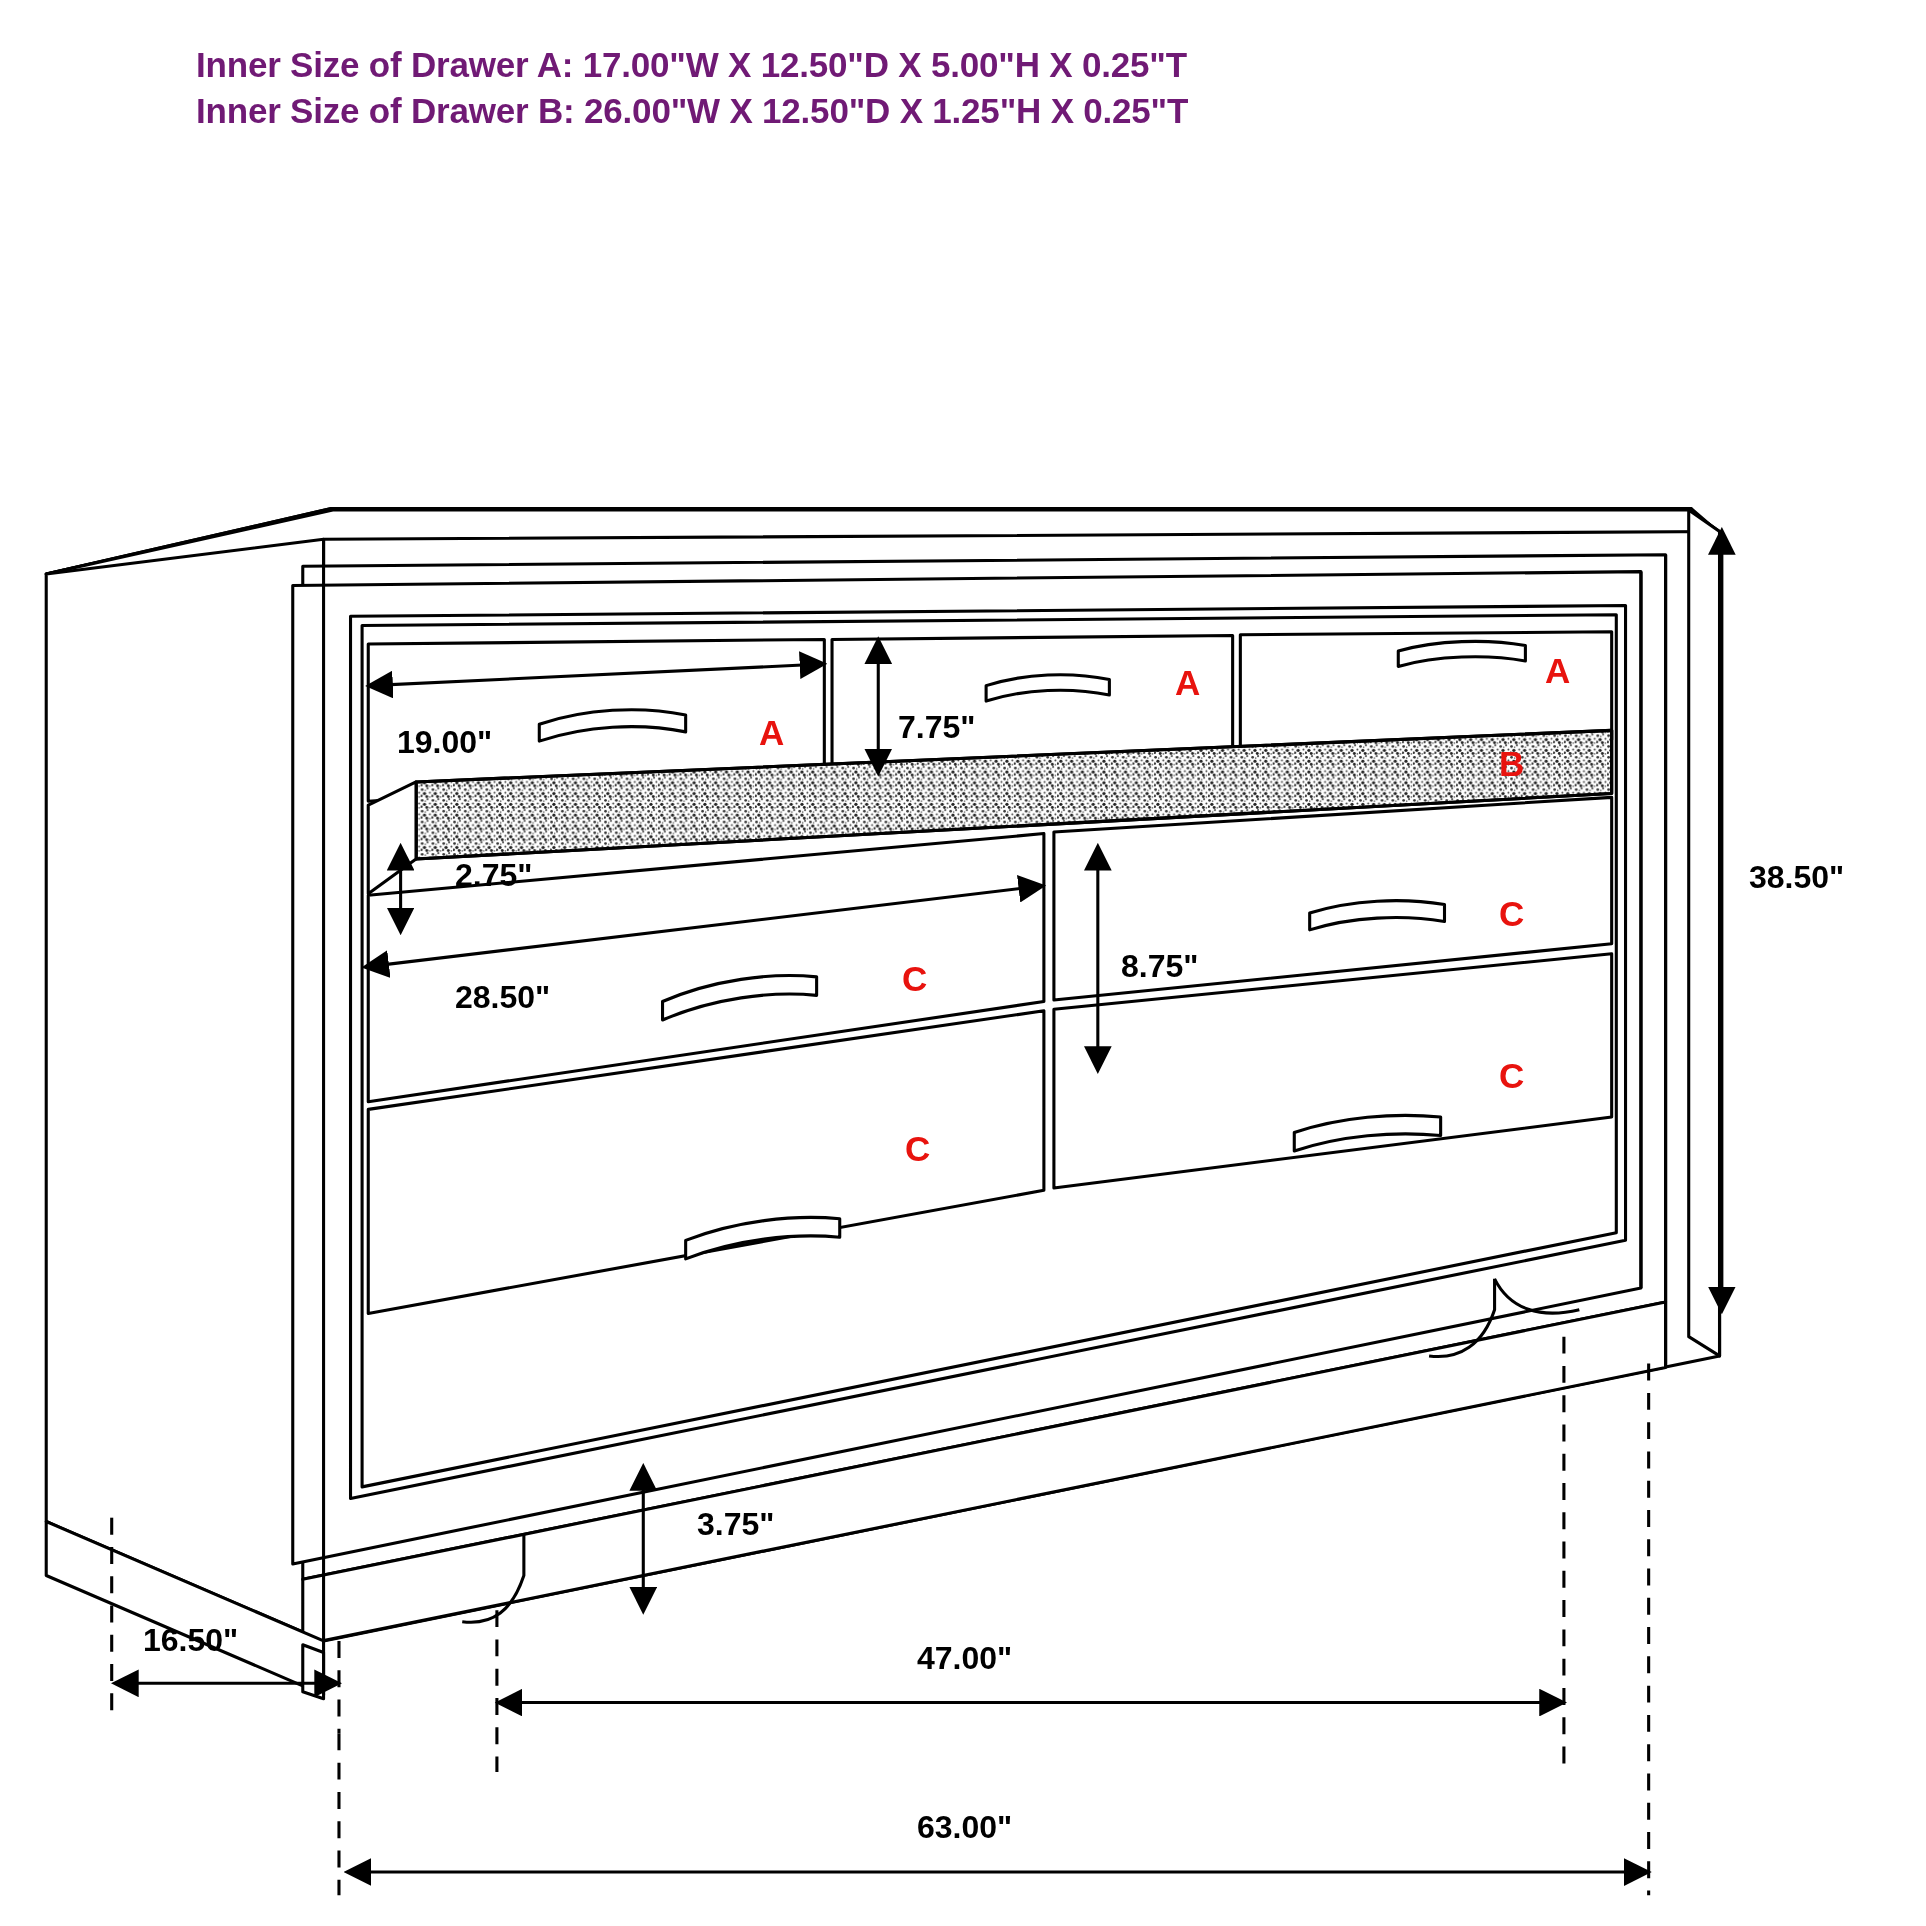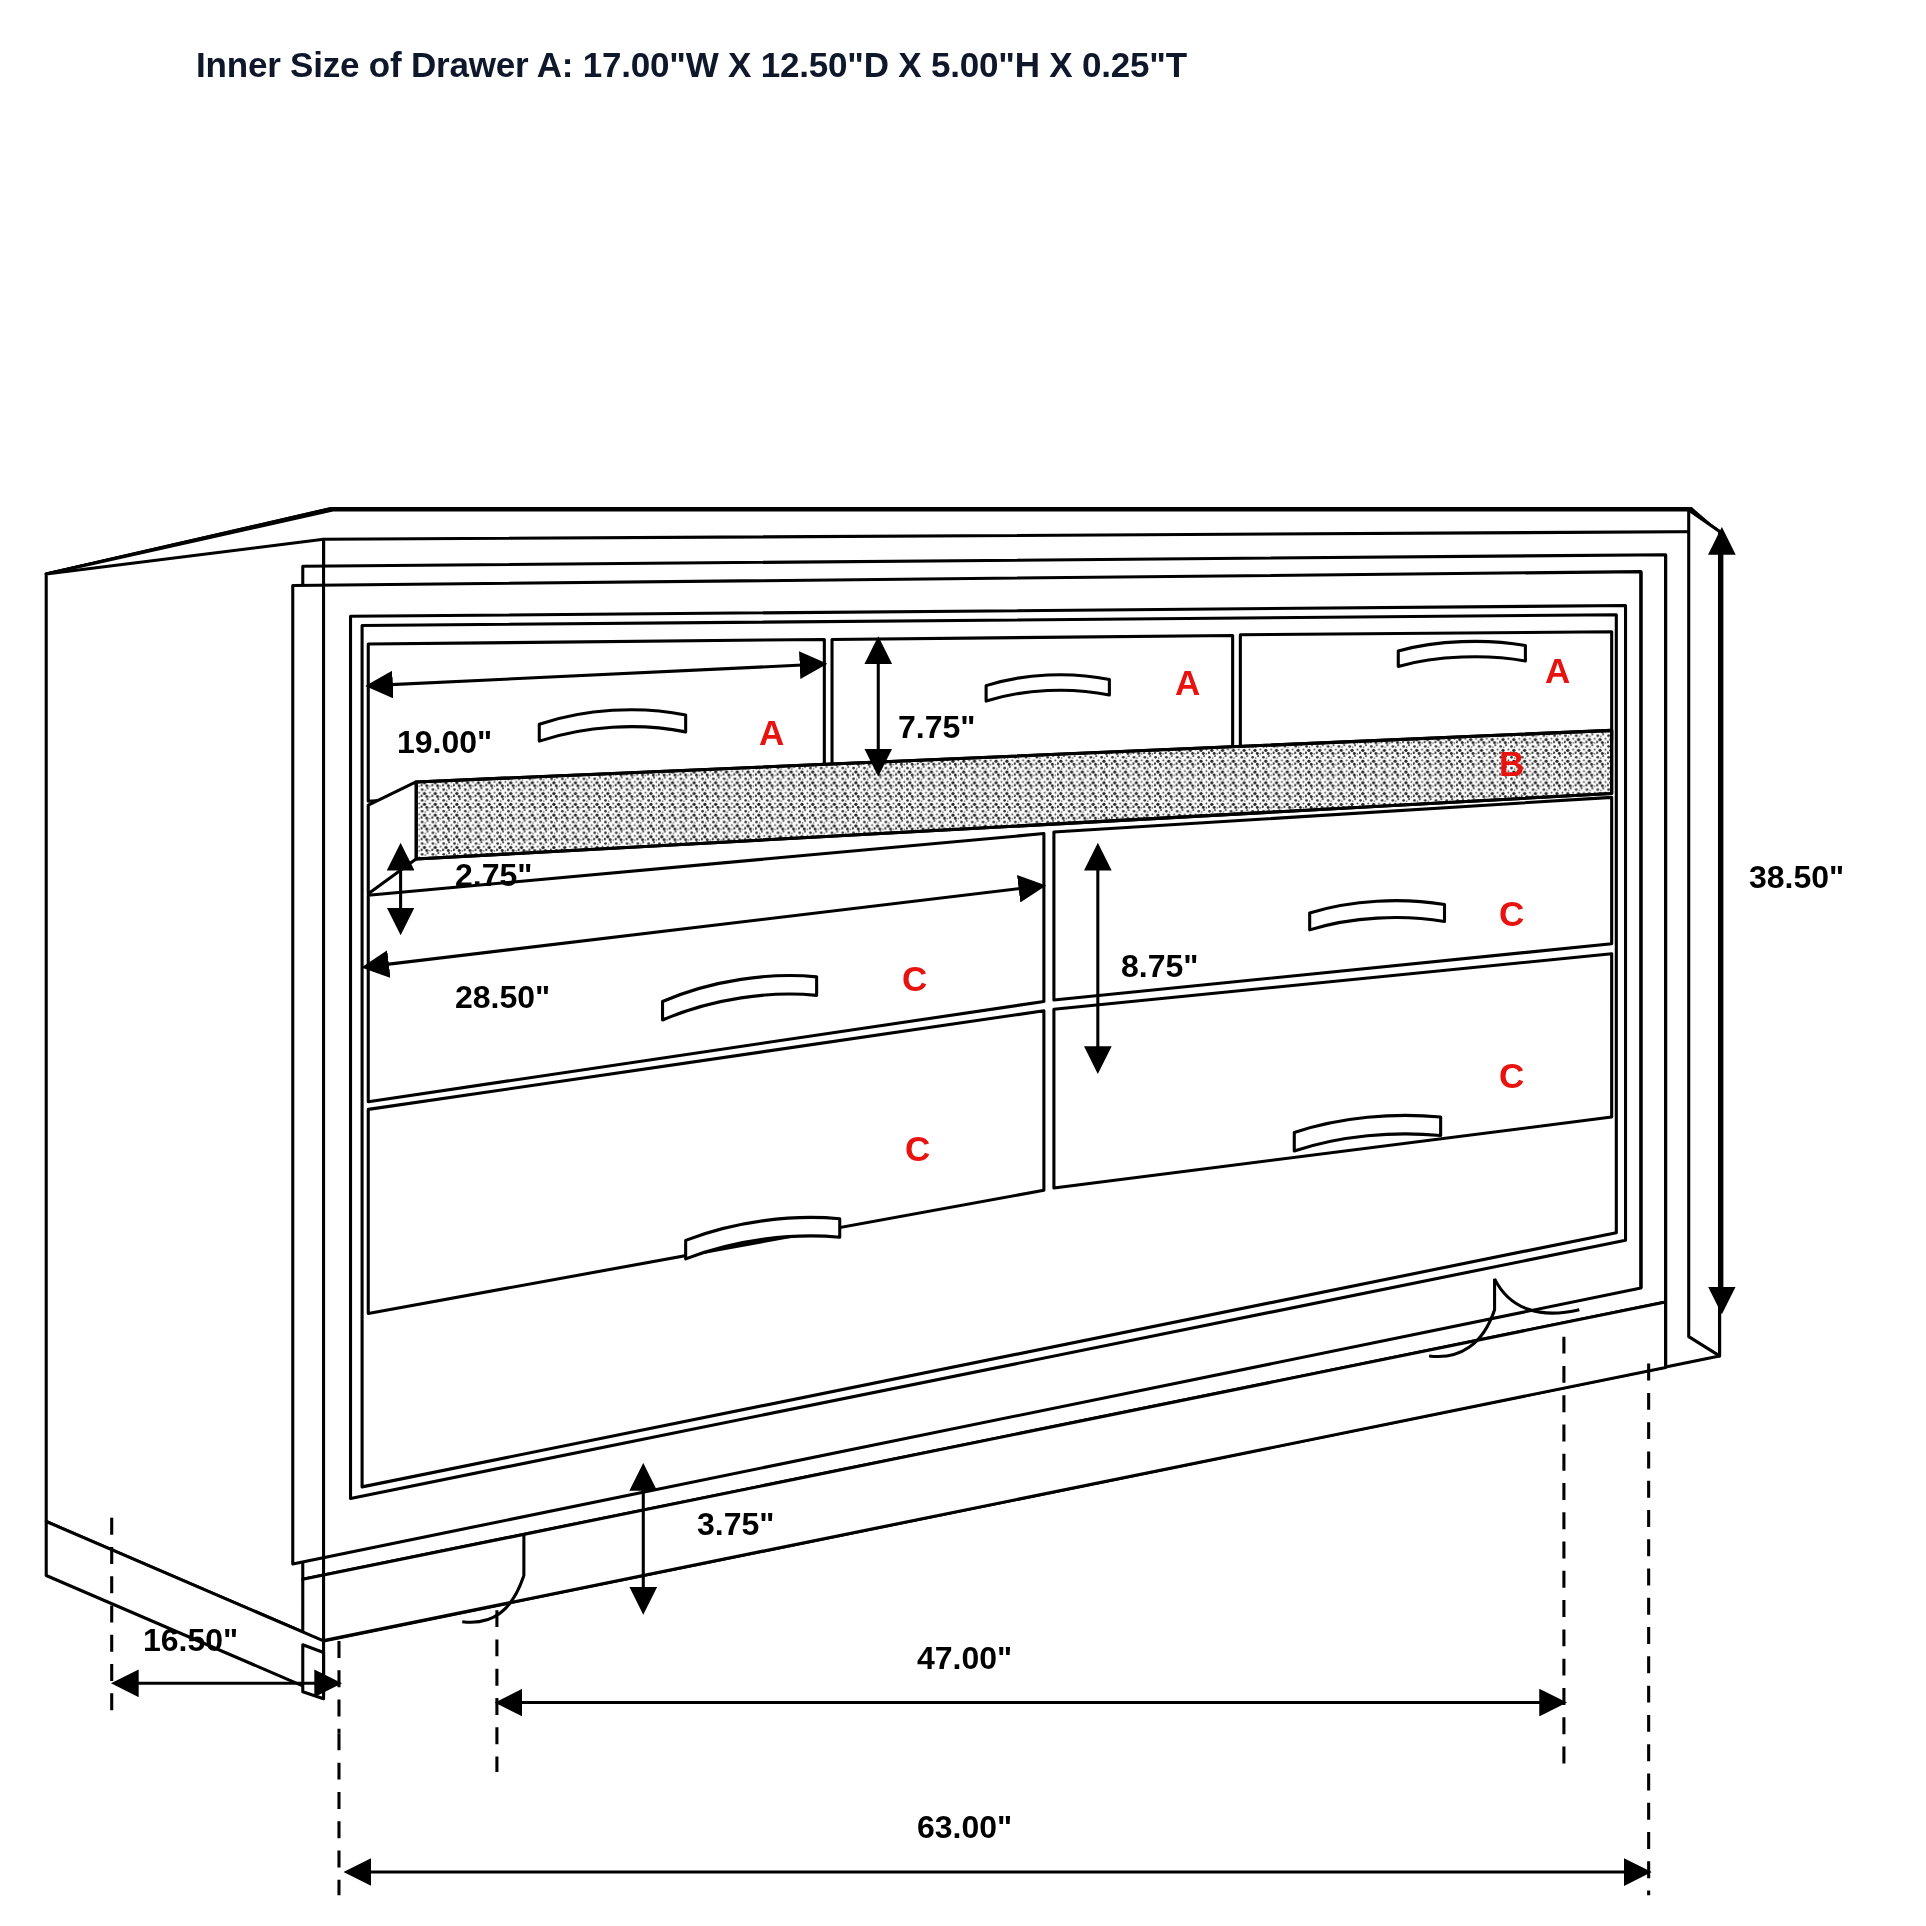--- a/index.html
+++ b/index.html
@@ -22,21 +22,21 @@
   }
   .spec-block {
     position: absolute;
     left: 196px;
     top: 42px;
     width: 1618px;
   }
   .spec-line {
     font-size: 35px;
     font-weight: bold;
-    color: #0f172a;
+    color: #701a75;
     line-height: 1.32;
     white-space: nowrap;
     letter-spacing: -0.2px;
   }
   svg#drawing {
     position: absolute;
     left: 0; top: 0;
     width: 1926px;
     height: 1926px;
   }
@@ -55,20 +55,21 @@
     white-space: nowrap;
   }
 </style>
 </head>
 <body>
 
 <div id="stage">
 
   <div class="spec-block">
     <div class="spec-line">Inner Size of Drawer A: 17.00"W X 12.50"D X 5.00"H X 0.25"T</div>
+    <div class="spec-line">Inner Size of Drawer B: 26.00"W X 12.50"D X 1.25"H X 0.25"T</div>
   </div>
 
   <svg id="drawing" viewBox="0 0 2500 2500">
     <defs>
       <marker id="arrowEnd" viewBox="0 0 12 12" refX="10" refY="6" markerWidth="9" markerHeight="9" orient="auto">
         <path d="M0,0 L12,6 L0,12 z" fill="#000"></path>
       </marker>
       <marker id="arrowStart" viewBox="0 0 12 12" refX="2" refY="6" markerWidth="9" markerHeight="9" orient="auto">
         <path d="M12,0 L0,6 L12,12 z" fill="#000"></path>
       </marker>

